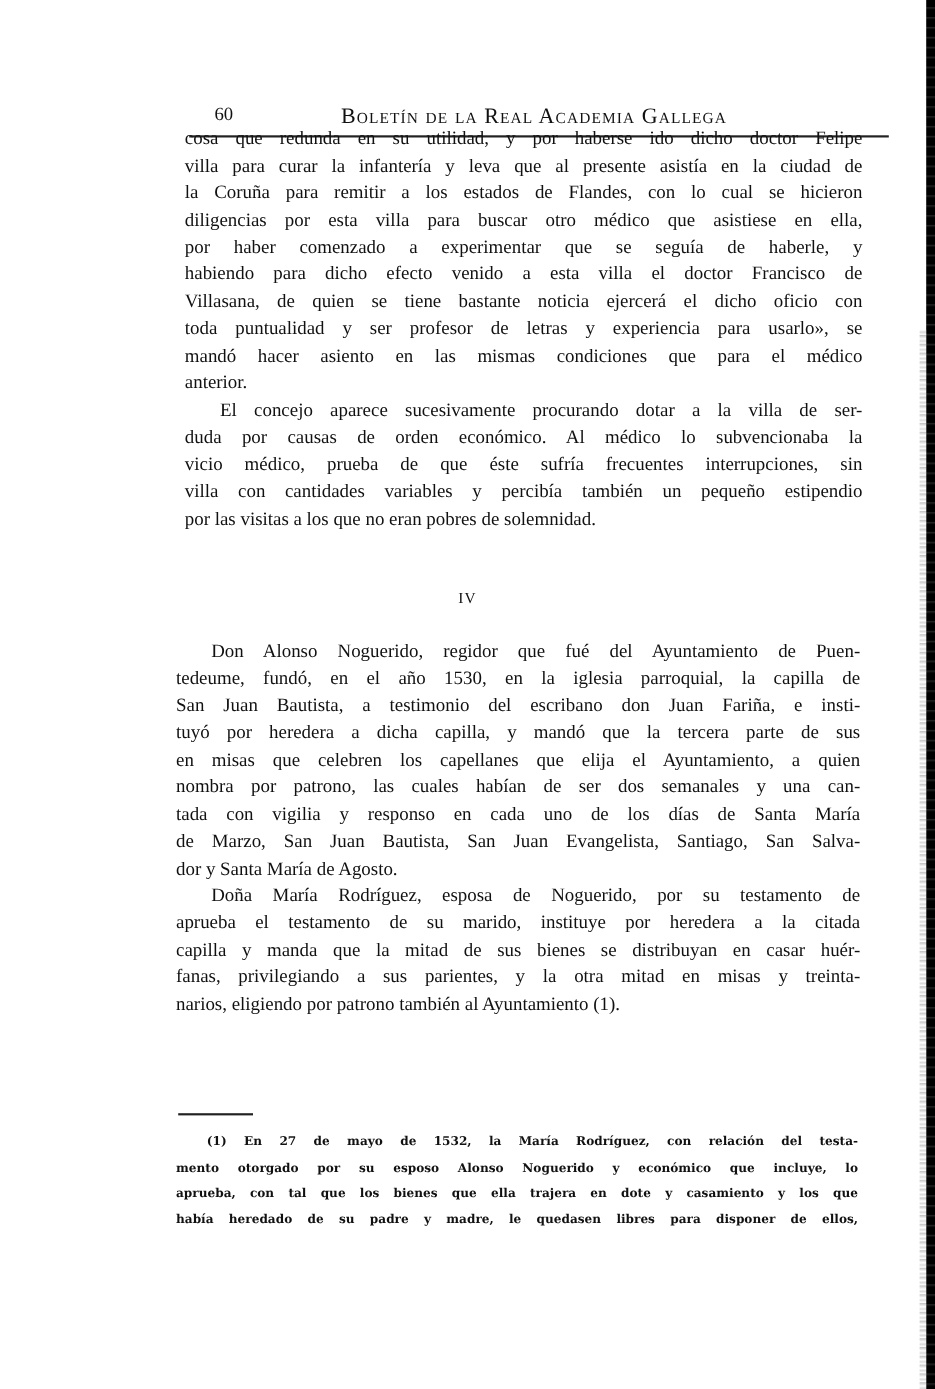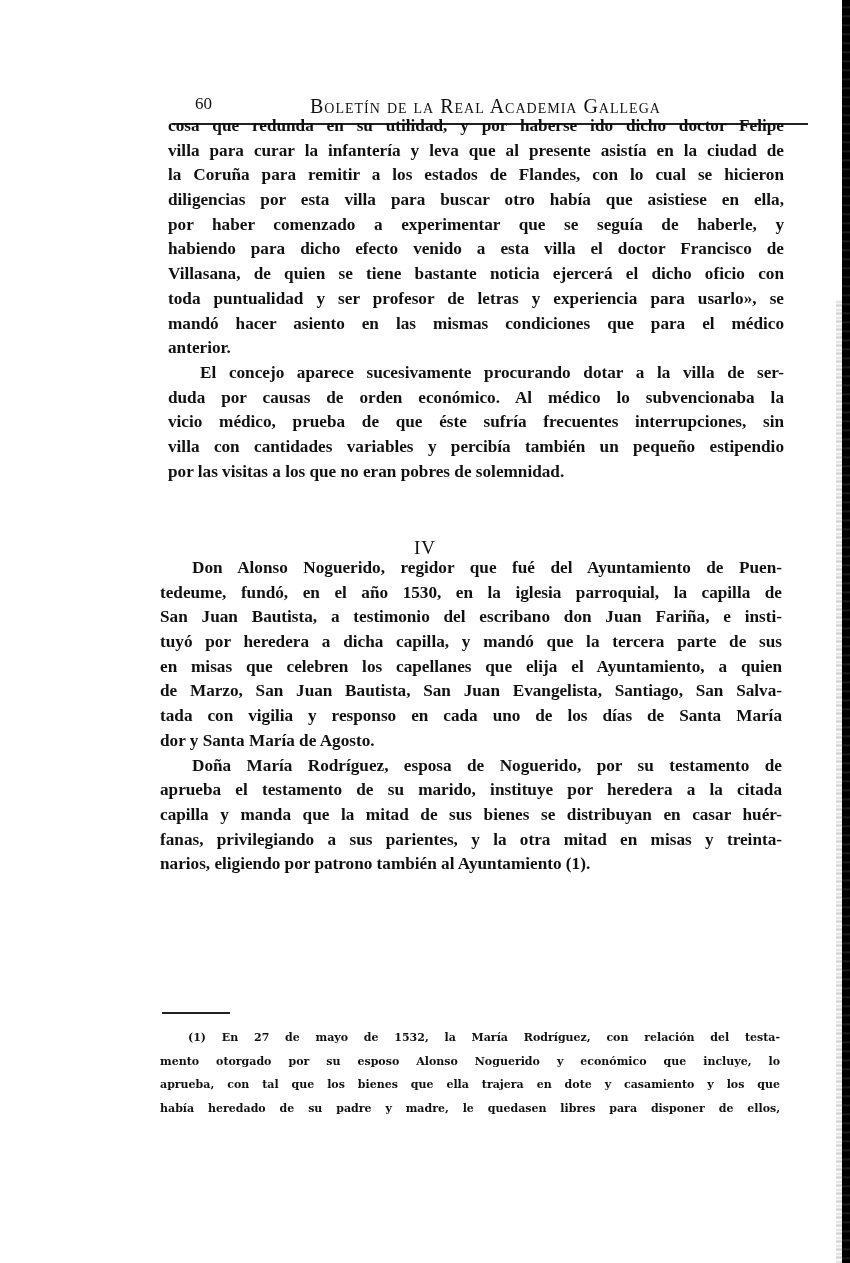--- a/index.html
+++ b/index.html
@@ -24,28 +24,28 @@
     position: absolute; left: 138px; top: 5px; font-size: 20px; font-weight: normal;
     font-variant: small-caps; letter-spacing: 1px;
   }
   .header-rule {
     position: absolute; left: 0; top: 33px; width: 636px; height: 2px; background: #222;
   }
   .body-text {
     position: absolute; left: 168px; top: 114px; width: 616px;
     font-size: 17.2px; line-height: 24.7px;
   }
-  .line { white-space: nowrap; text-align: justify; text-align-last: justify; height: 24.7px; font-weight: bold; }
+  .line { white-space: nowrap; text-align: justify; text-align-last: justify; height: 24.7px; }
   .line.last { text-align-last: left; }
   .indent { padding-left: 32px; }
   .section-heading {
     position: absolute; left: 0; width: 100%; text-align: center; top: 537px;
-    font-size: 19px; letter-spacing: 1px;
+    font-size: 14px; letter-spacing: 1px;
   }
-  .sec2 { position: absolute; left: 160px; top: 556px; width: 622px; font-size: 17.2px; line-height: 24.6px; }
+  .sec2 { position: absolute; left: 160px; top: 580px; width: 622px; font-size: 17.2px; line-height: 24.6px; }
   .fn-rule { position: absolute; left: 162px; top: 1012px; width: 68px; height: 2px; background: #222; }
   .footnote {
     position: absolute; left: 160px; top: 1026px; width: 620px;
     font-size: 11px; line-height: 23.5px; font-family: "DejaVu Serif", serif; font-weight: bold;
   }
   .footnote .line { height: 23.5px; }
   .fn-indent { padding-left: 28px; }
 </style>
 </head>
 <body>
@@ -57,21 +57,21 @@
   <span class="page-num">60</span>
   <span class="running-title">Boletín de la Real Academia Gallega</span>
   <div class="header-rule"></div>
 </div>
 
 <div class="body-text">
   <div>
     <div class="line">cosa que redunda en su utilidad, y por haberse ido dicho doctor Felipe</div>
     <div class="line">villa para curar la infantería y leva que al presente asistía en la ciudad de</div>
     <div class="line">la Coruña para remitir a los estados de Flandes, con lo cual se hicieron</div>
-    <div class="line">diligencias por esta villa para buscar otro había que asistiese en ella,</div>
+    <div class="line">diligencias por esta villa para buscar otro médico que asistiese en ella,</div>
     <div class="line">por haber comenzado a experimentar que se seguía de haberle, y</div>
     <div class="line">habiendo para dicho efecto venido a esta villa el doctor Francisco de</div>
     <div class="line">Villasana, de quien se tiene bastante noticia ejercerá el dicho oficio con</div>
     <div class="line">toda puntualidad y ser profesor de letras y experiencia para usarlo», se</div>
     <div class="line">mandó hacer asiento en las mismas condiciones que para el médico</div>
     <div class="line last">anterior.</div>
   </div>
   <div>
     <div class="line indent">El concejo aparece sucesivamente procurando dotar a la villa de ser-</div>
     <div class="line">duda por causas de orden económico.  Al médico lo subvencionaba la</div>
@@ -83,22 +83,23 @@
 
 <div class="section-heading">IV</div>
 
 <div class="sec2">
   <div>
     <div class="line indent">Don Alonso Noguerido, regidor que fué del Ayuntamiento de Puen-</div>
     <div class="line">tedeume, fundó, en el año 1530, en la iglesia parroquial, la capilla de</div>
     <div class="line">San Juan Bautista, a testimonio del escribano don Juan Fariña, e insti-</div>
     <div class="line">tuyó por heredera a dicha capilla, y mandó que la tercera parte de sus</div>
     <div class="line">en misas que celebren los capellanes que elija el Ayuntamiento, a quien</div>
+    <div class="line">nombra por patrono, las cuales habían de ser dos semanales y una can-</div>
+    <div class="line">tada con vigilia y responso en cada uno de los días de Santa María</div>
     <div class="line">de Marzo, San Juan Bautista, San Juan Evangelista, Santiago, San Salva-</div>
-    <div class="line">tada con vigilia y responso en cada uno de los días de Santa María</div>
     <div class="line last">dor y Santa María de Agosto.</div>
   </div>
   <div>
     <div class="line indent">Doña María Rodríguez, esposa de Noguerido, por su testamento de</div>
     <div class="line">aprueba el testamento de su marido, instituye por heredera a la citada</div>
     <div class="line">capilla y manda que la mitad de sus bienes se distribuyan en casar huér-</div>
     <div class="line">fanas, privilegiando a sus parientes, y la otra mitad en misas y treinta-</div>
     <div class="line last">narios, eligiendo por patrono también al Ayuntamiento (1).</div>
   </div>
 </div>

